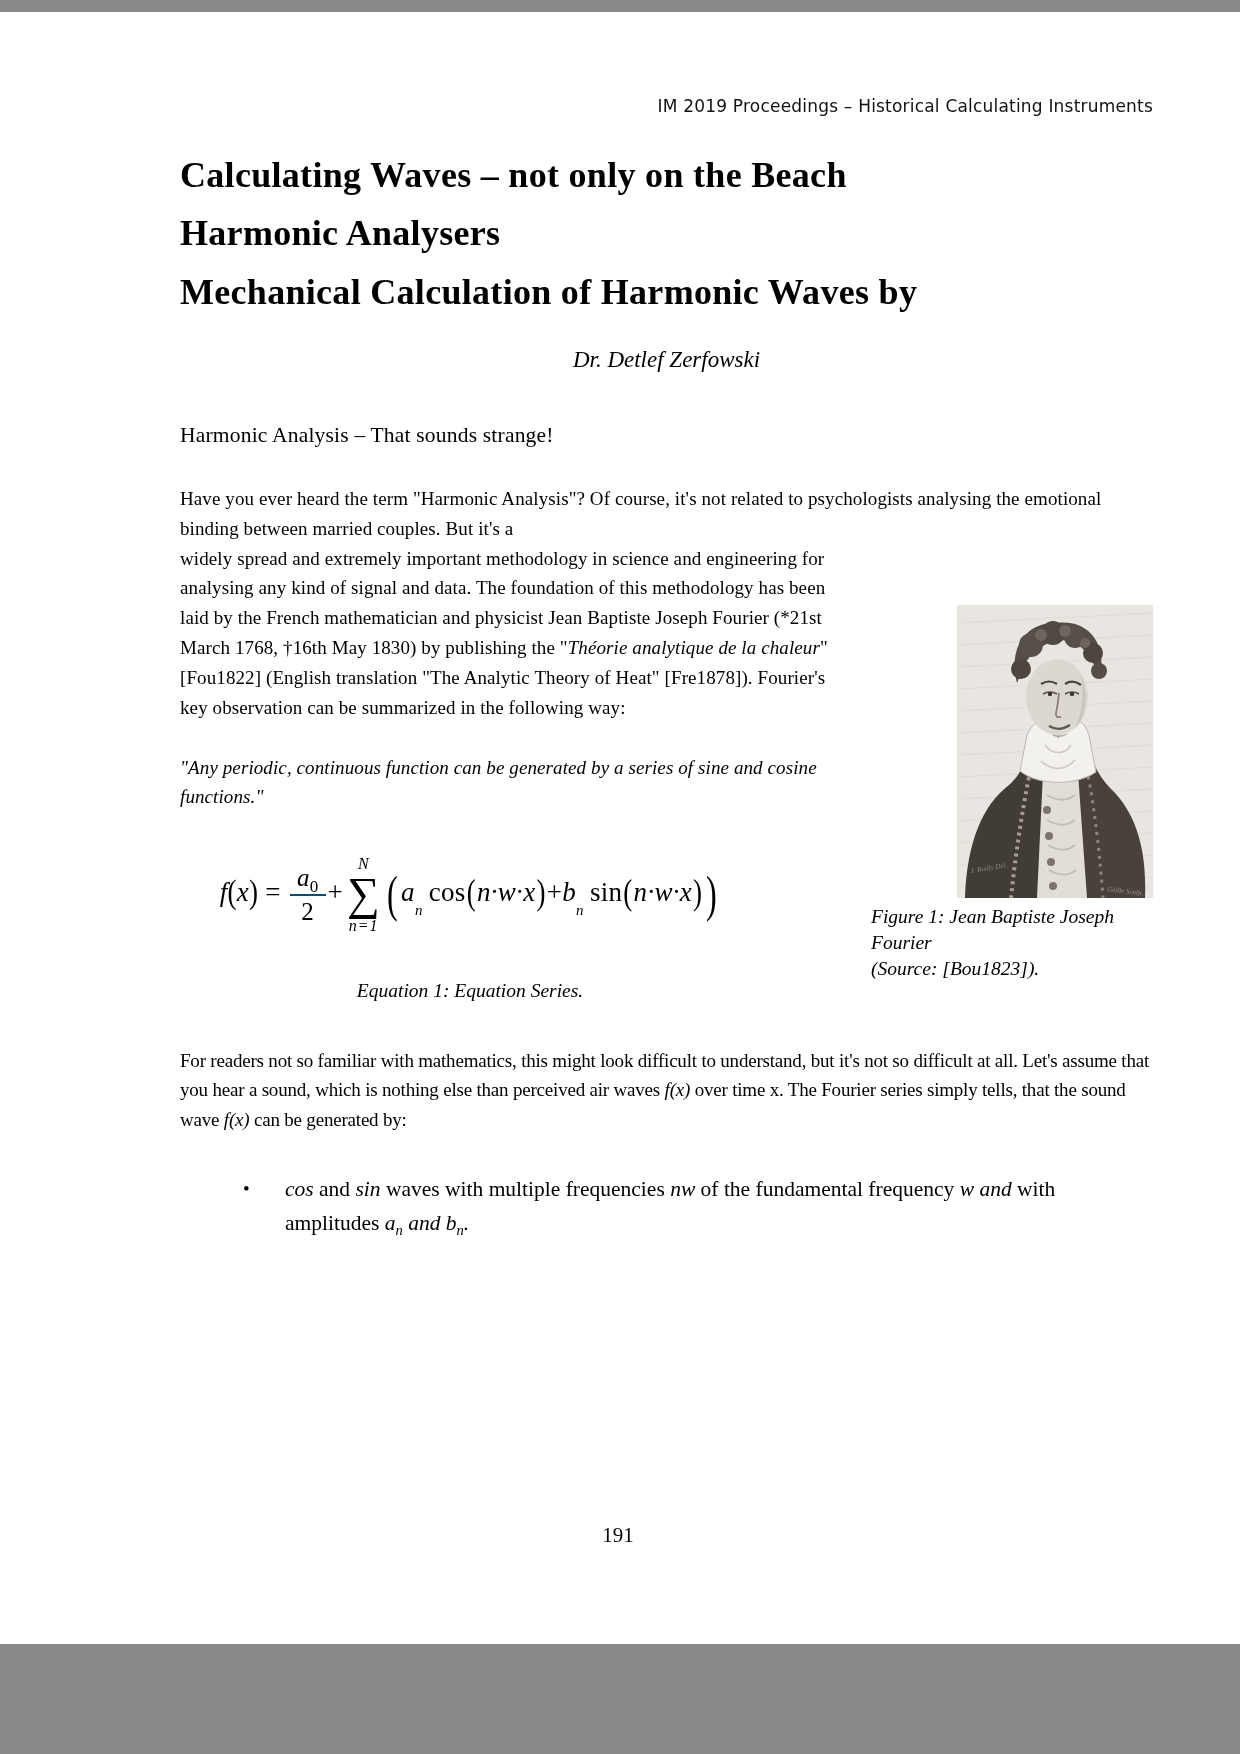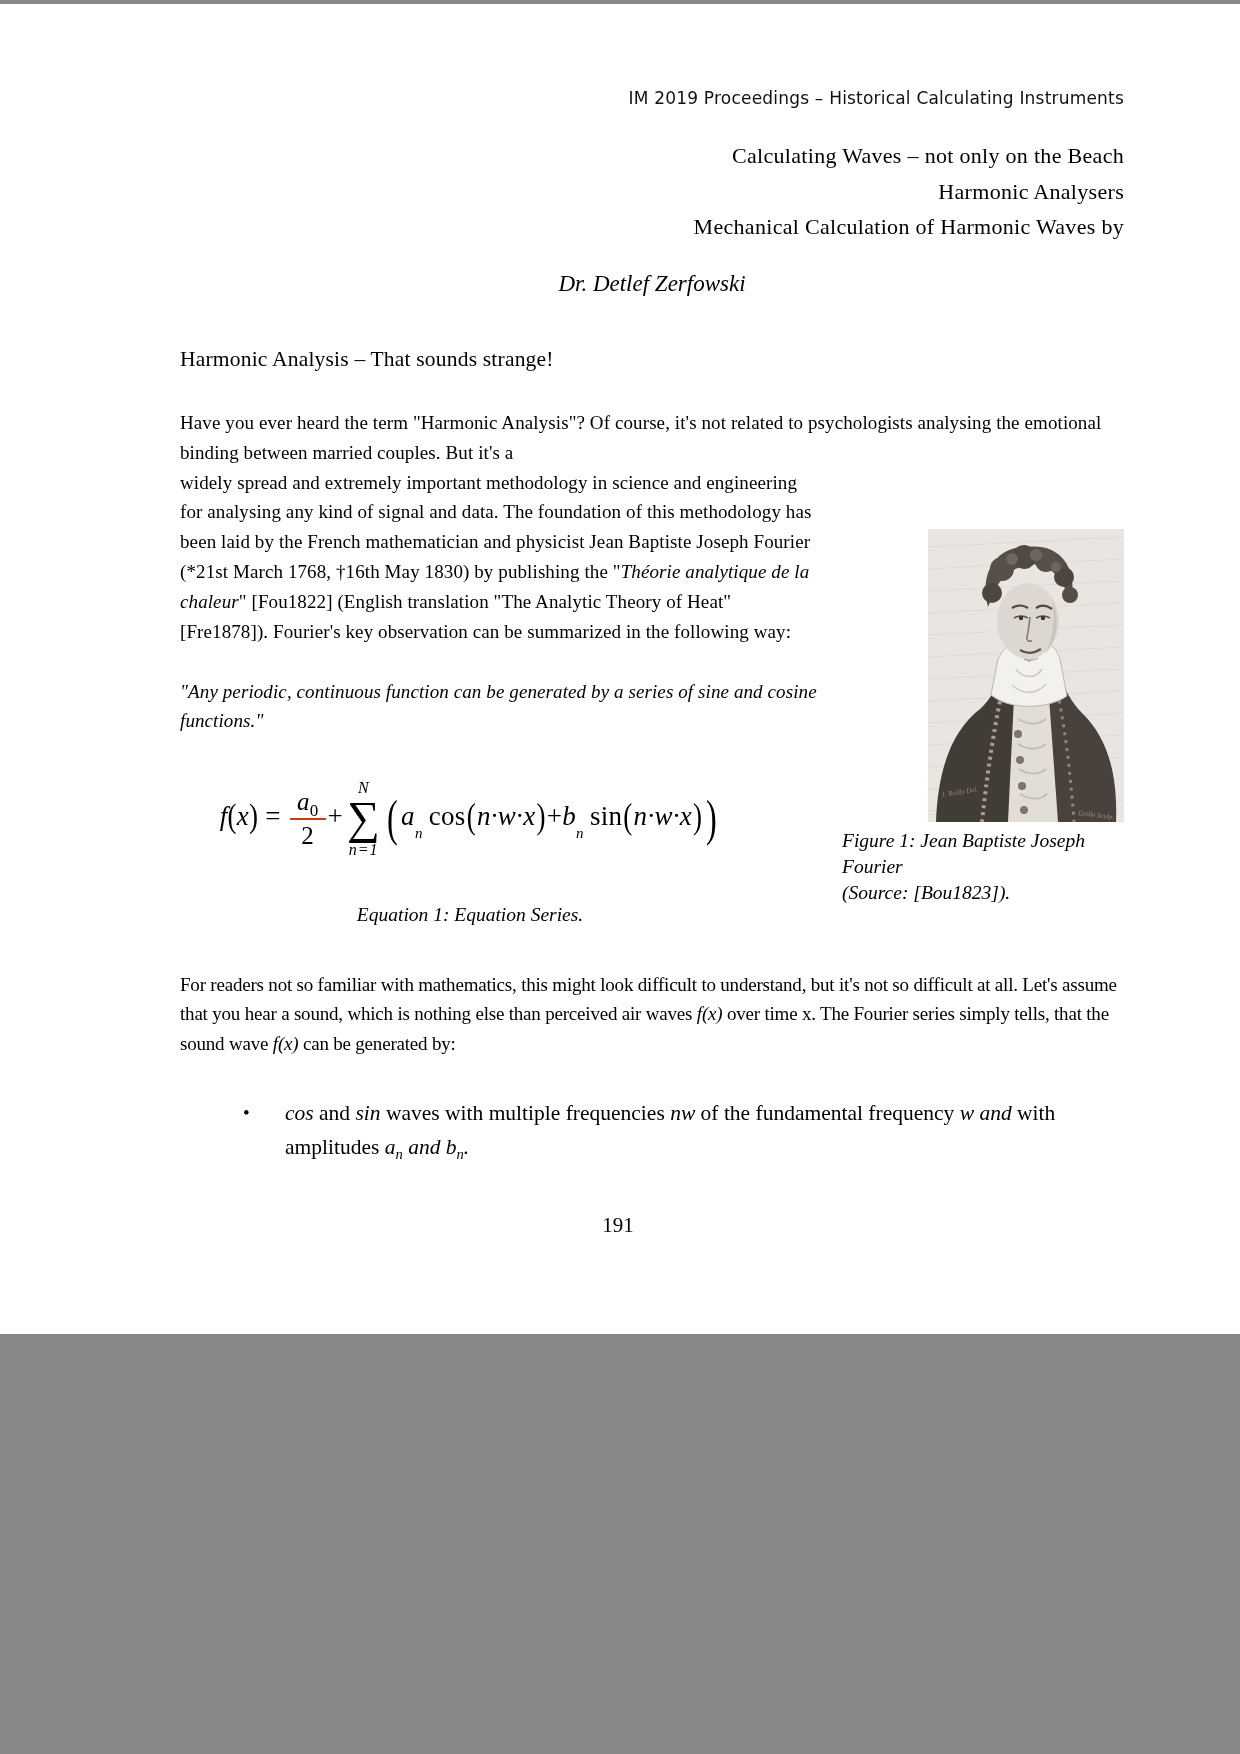--- a/index.html
+++ b/index.html
@@ -1,38 +1,38 @@
 <!DOCTYPE html>
 <html><head>
 <meta charset="utf-8">
 <style>
   html,body{margin:0;padding:0;background:#888;}
   .page{
     position:relative;
-    width:1240px;height:1330px;
-    margin:4px auto;
+    width:1240px;height:1632px;
+    margin:12px auto;
     background:#ffffff;
     color:#000;
     font-family:"Liberation Serif",serif;
     box-sizing:border-box;
-    padding:84px 116px 0 180px;
+    padding:84px 87px 0 180px;
     overflow:hidden;
   }
   .running-header{
     font-family:"DejaVu Sans",sans-serif;
     font-size:17px;
     text-align:right;
     color:#111;
     letter-spacing:0.2px;
   }
   .title{
     margin:30px 0 0 0;
-    font-size:22px;
-    font-weight:normal;
-    text-align:right;
+    font-size:36px;
+    font-weight:bold;
+    text-align:left;
     line-height:1.62;
     letter-spacing:0.3px;
   }
   .title span{display:block;}
   .author{
     margin-top:26px;
     text-align:center;
     font-style:italic;
     font-size:23px;
   }
@@ -91,21 +91,21 @@
   }
   .eq-row .sp{display:inline-block;width:7px;}
   .frac{
     display:inline-block;
     vertical-align:middle;
     text-align:center;
     font-size:25px;
     line-height:1.05;
     margin:0 2px;
   }
-  .frac .num{display:block;border-bottom:2px solid #c2410c;padding:0 7px 3px 7px;}
+  .frac .num{display:block;border-bottom:2px solid #0c4a6e;padding:0 7px 3px 7px;}
   .frac .den{display:block;padding-top:3px;}
   .sum{
     display:inline-block;
     vertical-align:middle;
     text-align:center;
     line-height:1;
     margin:0 4px;
   }
   .sum .sum-top{display:block;font-size:16px;margin-bottom:1px;}
   .sum .sum-sigma{display:block;font-size:46px;line-height:0.9;}

